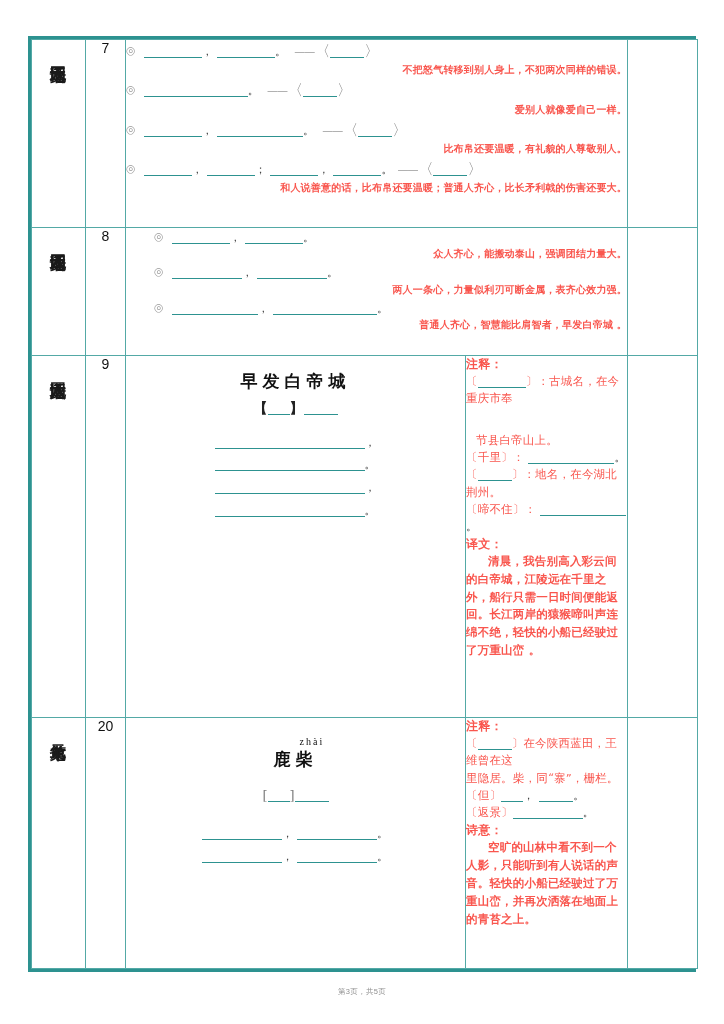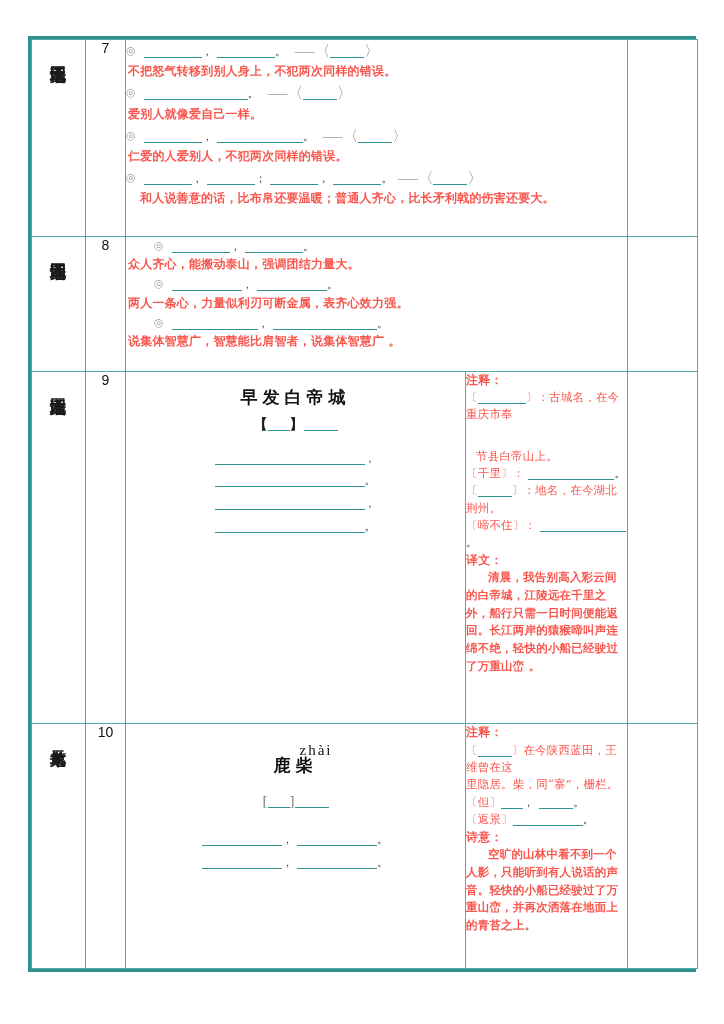--- a/index.html
+++ b/index.html
@@ -121,25 +121,26 @@
     font-family: "DejaVu Sans", sans-serif;
     color: #8d8d8d;
     font-size: 15px;
     vertical-align: -1px;
   }
 
   .gloss {
     display: block;
     font-family: "DejaVu Serif", serif;
     font-weight: bold;
-    font-size: 12px;
+    font-size: 10px;
     color: #f9564e;
     line-height: 1.5;
     letter-spacing: 0.2px;
     padding: 1px 0 2px 2px;
+    text-align: right;
   }
   .gloss.ind { text-indent: 12px; }
 
   
   .poem { padding-top: 14px; text-align: center; }
   .poem-title {
     font-family: "DejaVu Serif", serif;
     font-weight: bold;
     font-size: 17px;
     color: #111;
@@ -148,21 +149,21 @@
     position: relative;
     display: inline-block;
   }
   .poem-title.withpy { padding-top: 2px; }
   .pinyin {
     position: absolute;
     left: 26px;
     top: -11px;
     font-family: "Liberation Serif", serif;
     font-weight: normal;
-    font-size: 15px;
+    font-size: 10px;
     letter-spacing: 2px;
     color: #111;
   }
   .byline {
     margin-top: 8px;
     font-family: "DejaVu Serif", serif;
     font-weight: bold;
     font-size: 14px;
     color: #222;
     white-space: nowrap;
@@ -258,21 +259,21 @@
             <span class="dash">——</span><span class="brk">〈</span><span class="blk b-s"></span><span class="brk">〉</span>
           </div>
           <div class="gloss">爱别人就像爱自己一样。</div>
 
           <div class="qline">
             <span class="bullet">◎</span>
             <span class="blk b-l"></span><span class="punc">，</span>
             <span class="blk b-xxl"></span><span class="punc">。</span>
             <span class="dash">——</span><span class="brk">〈</span><span class="blk b-s"></span><span class="brk">〉</span>
           </div>
-          <div class="gloss">仁爱的人爱别人，不犯两次同样的错误。</div>
+          <div class="gloss">比布帛还要温暖，有礼貌的人尊敬别人。</div>
 
           <div class="qline">
             <span class="bullet">◎</span>
             <span class="blk b-m"></span><span class="punc">，</span>
             <span class="blk b-m"></span><span class="punc">；</span>
             <span class="blk b-m"></span><span class="punc">，</span>
             <span class="blk b-m"></span><span class="punc">。</span><span class="dash">——</span><span class="brk">〈</span><span class="blk b-s"></span><span class="brk">〉</span>
           </div>
           <div class="gloss ind">和人说善意的话，比布帛还要温暖；普通人齐心，比长矛利戟的伤害还要大。</div>
 
@@ -299,21 +300,21 @@
             <span class="blk b-xl"></span><span class="punc">，</span>
             <span class="blk b-xl"></span><span class="punc">。</span>
           </div>
           <div class="gloss">两人一条心，力量似利刃可断金属，表齐心效力强。</div>
 
           <div class="qline" style="padding-left:28px">
             <span class="bullet">◎</span>
             <span class="blk b-xxl"></span><span class="punc">，</span>
             <span class="blk b-w"></span><span class="punc">。</span>
           </div>
-          <div class="gloss">说集体智慧广，智慧能比肩智者，说集体智慧广 。</div>
+          <div class="gloss">普通人齐心，智慧能比肩智者，早发白帝城 。</div>
 
         </td>
         <td class="blank-cell"></td>
       </tr>
 
       <tr>
         <td class="unit-cell">
           <span class="unit-label">语文园地六</span>
         </td>
         <td class="num-cell">9</td>
@@ -349,21 +350,21 @@
           <div class="n-head">译文：</div>
           <div class="n-body">清晨，我告别高入彩云间的白帝城，江陵远在千里之外，船行只需一日时间便能返回。长江两岸的猿猴啼叫声连绵不绝，轻快的小船已经驶过了万重山峦 。</div>
         </td>
         <td class="blank-cell"></td>
       </tr>
 
       <tr>
         <td class="unit-cell">
           <span class="unit-label">第七单元</span>
         </td>
-        <td class="num-cell">10</td>
+        <td class="num-cell">20</td>
         <td>
           <div class="poem" style="padding-top:28px">
             <div class="poem-title withpy">
               <span class="pinyin">zhài</span>
               <span>鹿柴</span>
             </div>
             <div class="byline thin" style="margin-top:18px">
               [<span class="blk b-xs"></span>]<span class="blk b-s"></span>
             </div>
             <div class="poem-lines" style="margin-top:16px">
@@ -387,13 +388,14 @@
           <div class="n-head">诗意：</div>
           <div class="n-body">空旷的山林中看不到一个人影，只能听到有人说话的声音。轻快的小船已经驶过了万重山峦，并再次洒落在地面上的青苔之上。</div>
         </td>
         <td class="blank-cell"></td>
       </tr>
 
       </tbody>
     </table>
   </div>
 
+  <div class="footer">第3页，共5页</div>
 </div>
 
 </body></html>

